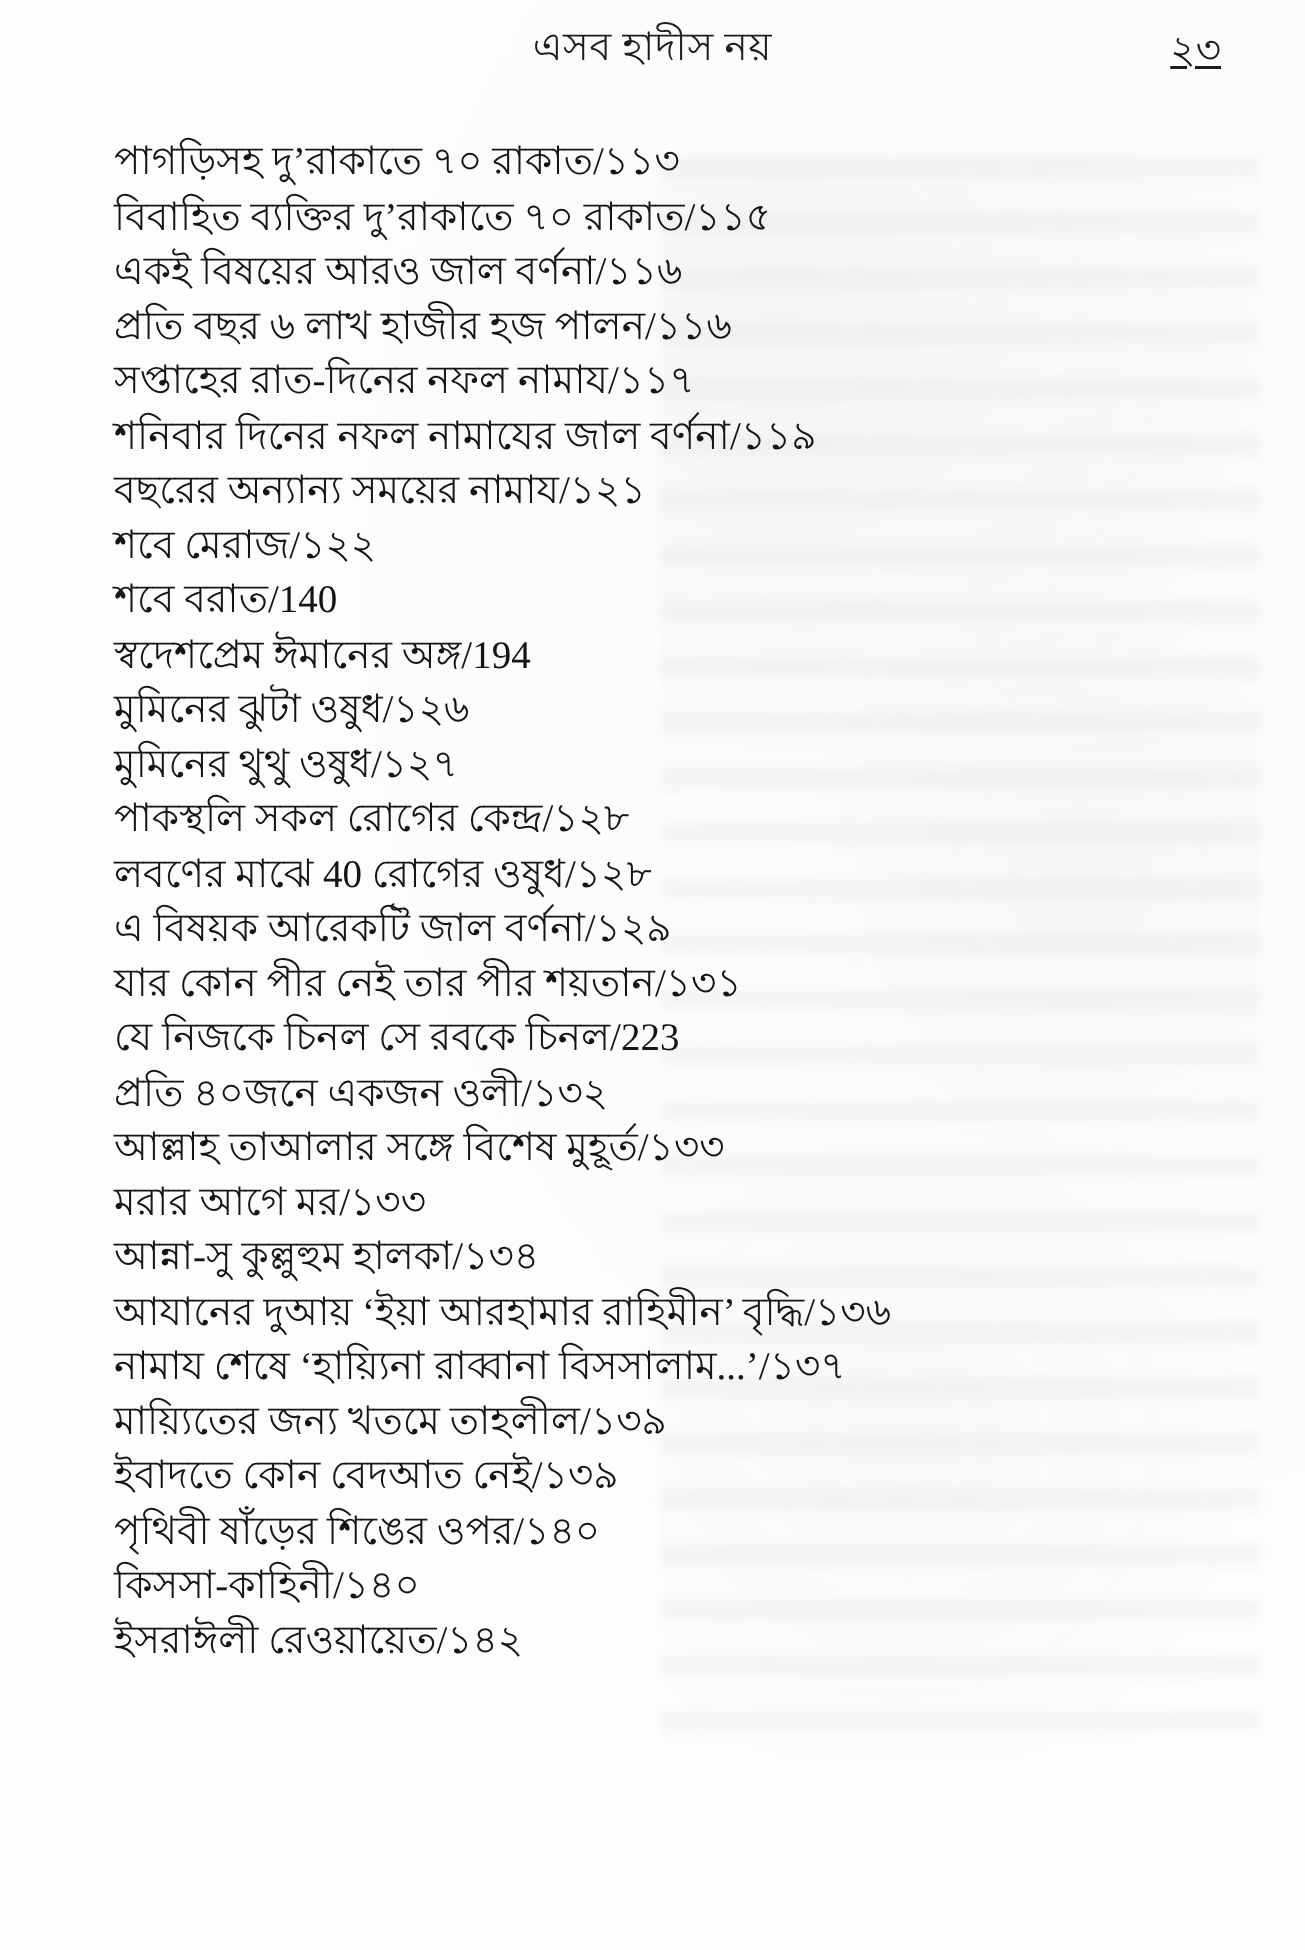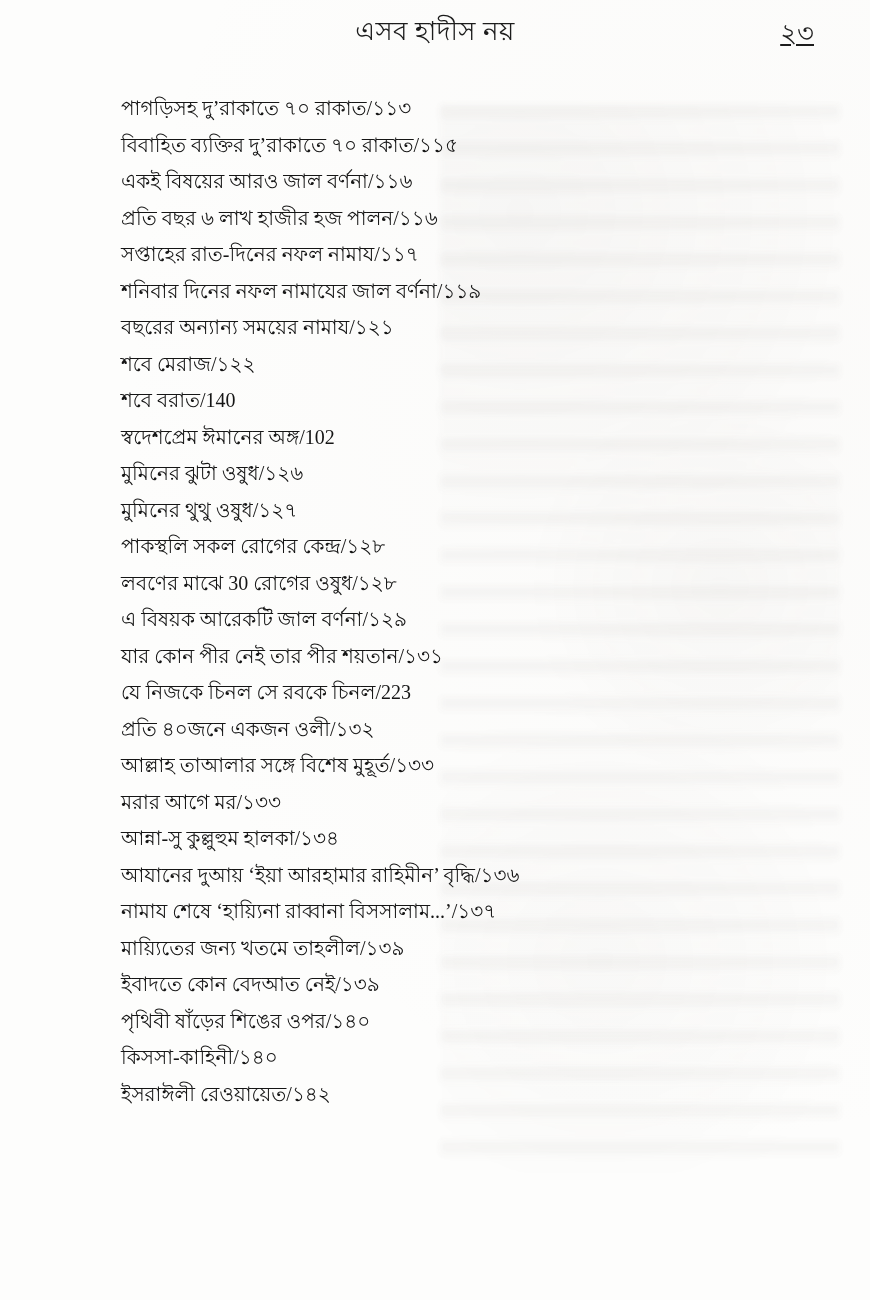--- a/index.html
+++ b/index.html
@@ -63,25 +63,24 @@
   .toc-list {
     position: absolute;
     top: 90px;
     left: 76px;
     right: 30px;
     margin: 0;
     padding: 0;
     list-style: none;
   }
   .toc-entry {
-    font-size: 20px;
+    font-size: 26px;
     line-height: 36.5px;
     white-space: nowrap;
     color: #151515;
-    margin-left: 45px;
   }
 </style>
 </head>
 <body>
 
 <div class="page">
 
   <div class="header-title">এসব হাদীস নয়</div>
 
   <div class="page-number">২৩</div>
@@ -91,25 +90,25 @@
   <ul class="toc-list" id="toc-list">
       <li class="toc-entry">পাগড়িসহ দু’রাকাতে ৭০ রাকাত/১১৩</li>
       <li class="toc-entry">বিবাহিত ব্যক্তির দু’রাকাতে ৭০ রাকাত/১১৫</li>
       <li class="toc-entry">একই বিষয়ের আরও জাল বর্ণনা/১১৬</li>
       <li class="toc-entry">প্রতি বছর ৬ লাখ হাজীর হজ পালন/১১৬</li>
       <li class="toc-entry">সপ্তাহের রাত-দিনের নফল নামায/১১৭</li>
       <li class="toc-entry">শনিবার দিনের নফল নামাযের জাল বর্ণনা/১১৯</li>
       <li class="toc-entry">বছরের অন্যান্য সময়ের নামায/১২১</li>
       <li class="toc-entry">শবে মেরাজ/১২২</li>
       <li class="toc-entry">শবে বরাত/140</li>
-      <li class="toc-entry">স্বদেশপ্রেম ঈমানের অঙ্গ/102</li>
+      <li class="toc-entry">স্বদেশপ্রেম ঈমানের অঙ্গ/194</li>
       <li class="toc-entry">মুমিনের ঝুটা ওষুধ/১২৬</li>
       <li class="toc-entry">মুমিনের থুথু ওষুধ/১২৭</li>
       <li class="toc-entry">পাকস্থলি সকল রোগের কেন্দ্র/১২৮</li>
-      <li class="toc-entry">লবণের মাঝে 30 রোগের ওষুধ/১২৮</li>
+      <li class="toc-entry">লবণের মাঝে 40 রোগের ওষুধ/১২৮</li>
       <li class="toc-entry">এ বিষয়ক আরেকটি জাল বর্ণনা/১২৯</li>
       <li class="toc-entry">যার কোন পীর নেই তার পীর শয়তান/১৩১</li>
       <li class="toc-entry">যে নিজকে চিনল সে রবকে চিনল/223</li>
       <li class="toc-entry">প্রতি ৪০জনে একজন ওলী/১৩২</li>
       <li class="toc-entry">আল্লাহ তাআলার সঙ্গে বিশেষ মুহূর্ত/১৩৩</li>
       <li class="toc-entry">মরার আগে মর/১৩৩</li>
       <li class="toc-entry">আন্না-সু কুল্লুহুম হালকা/১৩৪</li>
       <li class="toc-entry">আযানের দুআয় ‘ইয়া আরহামার রাহিমীন’ বৃদ্ধি/১৩৬</li>
       <li class="toc-entry">নামায শেষে ‘হায়্যিনা রাব্বানা বিসসালাম...’/১৩৭</li>
       <li class="toc-entry">মায়্যিতের জন্য খতমে তাহলীল/১৩৯</li>

